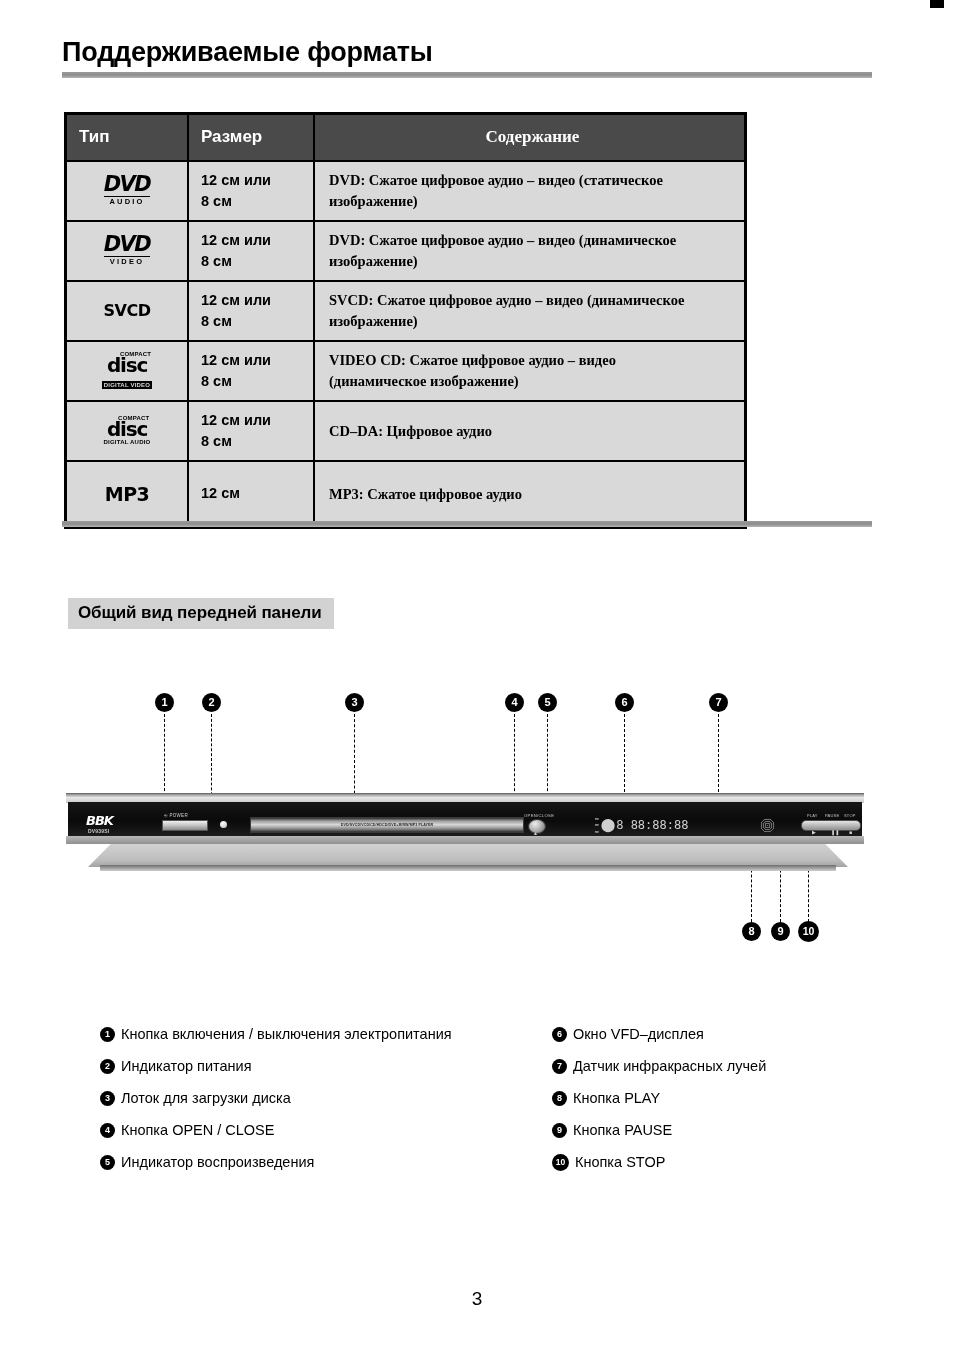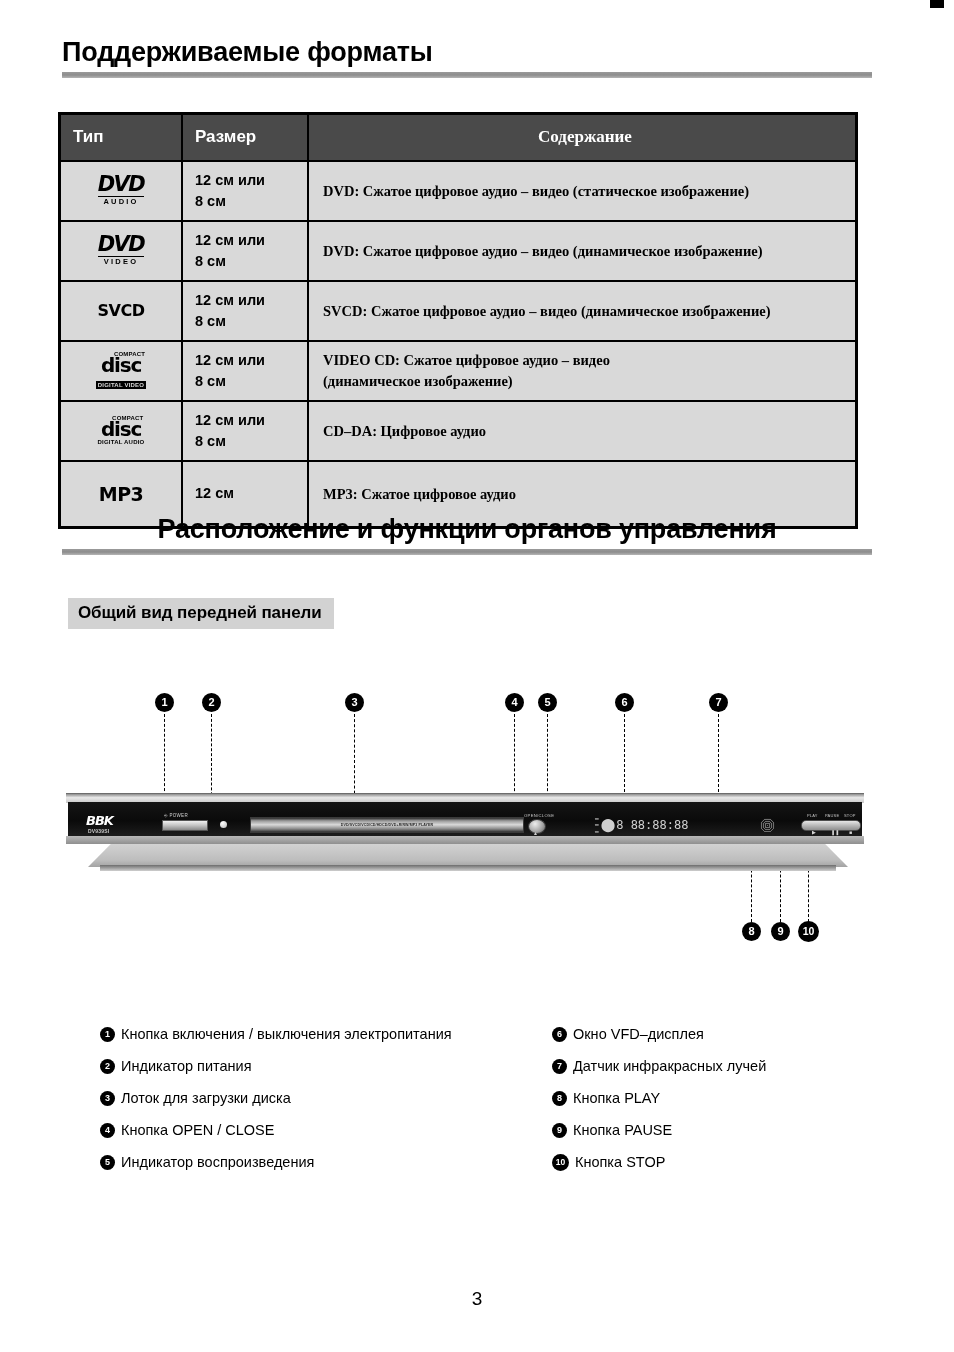--- a/index.html
+++ b/index.html
@@ -53,23 +53,23 @@
     background: #d2d2d2;
     padding: 5px 12px 6px 10px;
     font-size: 17px;
     font-weight: bold;
     letter-spacing: -0.1px;
   }
 
   
   .fmt-table {
     position: absolute;
-    left: 58px;
+    left: 64px;
     top: 112px;
-    width: 800px;
+    width: 683px;
     border-collapse: collapse;
     border: 3px solid #000;
     table-layout: fixed;
   }
   .fmt-table th {
     background: #4a4a4a;
     color: #fff;
     font-size: 17px;
     font-weight: bold;
     padding: 10px 8px;
@@ -546,21 +546,20 @@
       </td>
       <td class="col-size">
         <span>12 см</span>
       </td>
       <td class="col-cont">MP3: Сжатое цифровое аудио</td>
     </tr>
   </tbody>
 </table>
 
 <div class="section" style="top:515px;">
-  <div class="sec-title centered">Расположение и функции органов управления</div>
   <div class="sec-rule"></div>
 </div>
 
 <div class="subheading">Общий вид передней панели</div>
 
 <div class="diagram">
 
   <div class="callout" style="left:155px; top:3px;">1</div>
   <div class="leader" style="left:164px; top:24px; height:82px;"></div>
 

